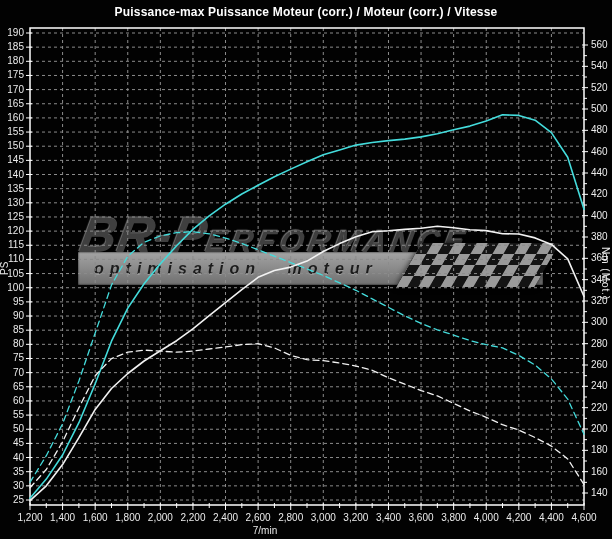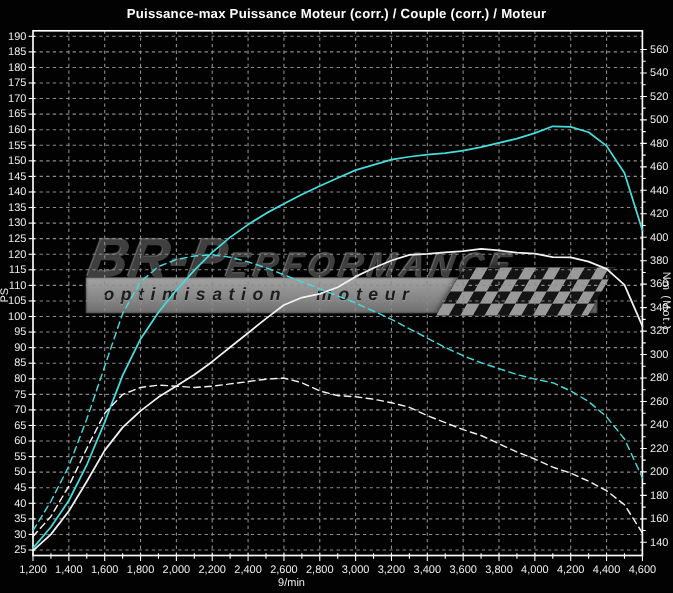--- a/index.html
+++ b/index.html
@@ -29,21 +29,21 @@
            font-style:italic;color:#1c1c1c;letter-spacing:6px;word-spacing:16px;white-space:nowrap;
            text-shadow:0 1px 0 #9c9c9c;}
   .flag{position:absolute;right:-4px;top:-9px;width:138px;height:44px;transform:skewX(-30deg);
         background:conic-gradient(#9a9a9a 0 90deg,#141414 0 180deg,#9a9a9a 0 270deg,#141414 0) 0 0/22px 22px;
         box-shadow:0 0 6px rgba(0,0,0,.8);}
 </style>
 </head>
 <body>
 
 <div id="stage">
-  <div class="title">Puissance-max Puissance Moteur (corr.) / Couple (corr.) / Moteur</div>
+  <div class="title">Puissance-max Puissance Moteur (corr.) / Moteur (corr.) / Vitesse</div>
 
   <div class="wm">
     <div class="brand"><span class="brand-big">BR-P</span><span class="brand-small">ERFORMANCE</span></div>
     <div class="band">
       <span class="tagline">optimisation moteur</span>
       <span class="flag"></span>
     </div>
   </div>
 
   <svg id="plot" width="612" height="539">
@@ -285,14 +285,14 @@
       <text x="551.4117647058823" y="521" text-anchor="middle">4,400</text>
       <text x="584" y="521" text-anchor="middle">4,600</text>
       <polyline points="30.0,498.3 46.3,479.1 62.6,455.0 78.9,422.7 95.2,383.7 111.5,341.2 127.8,308.1 144.1,283.8 160.4,263.7 176.6,245.8 192.9,229.4 209.2,215.8 225.5,204.2 241.8,194.0 258.1,185.3 274.4,176.8 290.7,169.1 307.0,161.8 323.3,154.7 339.6,149.9 355.9,145.1 372.2,142.5 388.5,140.6 404.8,139.1 421.1,136.9 437.4,133.8 453.6,129.8 469.9,126.1 486.2,121.0 502.5,114.8 518.8,115.4 535.1,120.2 551.4,132.6 567.7,157.3 584.0,209.3" fill="none" stroke="#44dcdc" stroke-width="1.6" stroke-linejoin="round" stroke-linecap="round"></polyline>
       <polyline points="30.0,482.3 46.3,455.7 62.6,423.7 78.9,381.0 95.2,333.0 111.5,285.0 127.8,256.2 144.1,242.3 160.4,235.9 176.6,232.7 192.9,231.7 209.2,233.8 225.5,238.1 241.8,243.4 258.1,249.8 274.4,256.2 290.7,262.6 307.0,269.0 323.3,275.4 339.6,282.9 355.9,290.3 372.2,298.9 388.5,307.4 404.8,315.9 421.1,323.4 437.4,329.8 453.6,335.1 469.9,340.5 486.2,344.7 502.5,347.9 518.8,355.4 535.1,365.0 551.4,378.9 567.7,399.1 584.0,434.3" fill="none" stroke="#44dcdc" stroke-width="1.3" stroke-linejoin="round" stroke-linecap="round" stroke-dasharray="6 4"></polyline>
       <polyline points="30.0,500.6 46.3,485.8 62.6,464.6 78.9,437.7 95.2,409.4 111.5,388.5 127.8,373.5 144.1,361.0 160.4,350.8 176.6,340.7 192.9,328.8 209.2,315.7 225.5,302.7 241.8,289.7 258.1,277.3 274.4,270.5 290.7,267.1 307.0,261.1 323.3,251.5 339.6,243.6 355.9,236.8 372.2,231.7 388.5,230.8 404.8,229.4 421.1,228.3 437.4,226.3 453.6,227.7 469.9,229.7 486.2,230.6 502.5,233.7 518.8,234.0 535.1,237.9 551.4,244.4 567.7,258.9 584.0,296.5" fill="none" stroke="#f2f2f2" stroke-width="1.6" stroke-linejoin="round" stroke-linecap="round"></polyline>
       <polyline points="30.0,487.7 46.3,469.5 62.6,441.8 78.9,407.7 95.2,375.7 111.5,358.6 127.8,352.2 144.1,350.1 160.4,351.1 176.6,352.2 192.9,351.1 209.2,349.0 225.5,346.9 241.8,344.7 258.1,343.7 274.4,347.9 290.7,355.4 307.0,359.7 323.3,360.7 339.6,362.9 355.9,366.1 372.2,370.3 388.5,377.8 404.8,384.2 421.1,390.6 437.4,395.9 453.6,403.4 469.9,410.9 486.2,417.3 502.5,424.7 518.8,430.1 535.1,437.5 551.4,446.1 567.7,458.9 584.0,484.5" fill="none" stroke="#f2f2f2" stroke-width="1.3" stroke-linejoin="round" stroke-linecap="round" stroke-dasharray="6 4"></polyline>
     </svg>
 
   <div class="yl">PS</div>
   <div class="yr">Nm (Mot.)</div>
-  <div class="xl">9/min</div>
+  <div class="xl">7/min</div>
 </div>
 
 </body></html>

